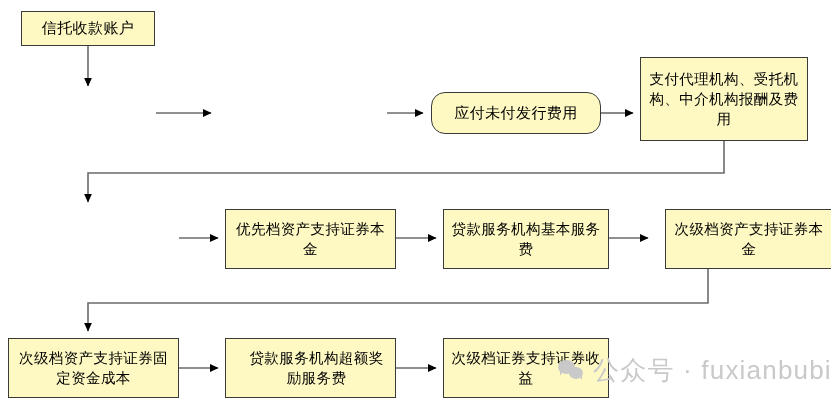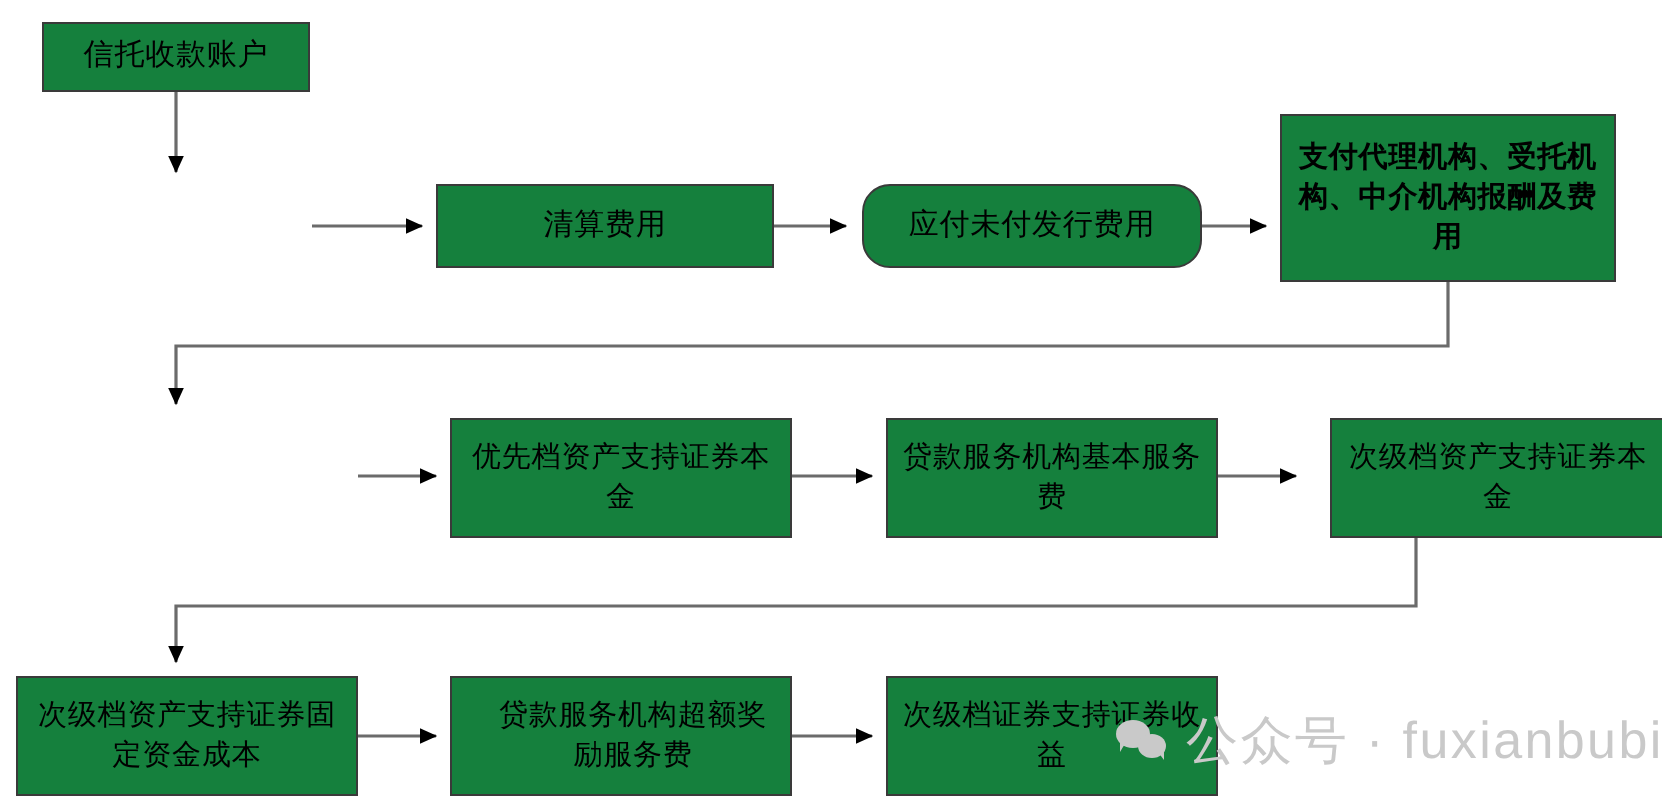--- a/index.html
+++ b/index.html
@@ -23,21 +23,21 @@
     left: 0;
     top: 0;
     width: 831px;
     height: 406px;
     pointer-events: none;
   }
   .node {
     position: absolute;
     box-sizing: border-box;
     border: 1.4px solid #3a3a3a;
-    background: #15803d;
+    background: #fef9c3;
     display: flex;
     align-items: center;
     justify-content: center;
     text-align: center;
     color: #000000;
     font-size: 15px;
     line-height: 1.38;
     letter-spacing: 0.4px;
     padding: 2px 6px;
     z-index: 2;
@@ -126,29 +126,26 @@
     <path d="M179,368 L218,368" fill="none" stroke="#6b6b6b" stroke-width="1.6" marker-end="url(#ah)"></path>
 
     <path d="M396,368 L436,368" fill="none" stroke="#6b6b6b" stroke-width="1.6" marker-end="url(#ah)"></path>
   </svg>
 
   <div class="node" style="left:21px; top:11px; width:134px; height:35px;">
     <span class="label">信托收款账户</span>
   </div>
 
 
-  <div class="node" style="left:218px; top:92px; width:169px; height:42px;">
-    <span class="label">清算费用</span>
-  </div>
 
   <div class="node" style="left:431px; top:92px; width:170px; height:42px;border-radius:14px;">
     <span class="label">应付未付发行费用</span>
   </div>
 
-  <div class="node multi" style="left:640px; top:57px; width:168px; height:84px;font-weight:bold;">
+  <div class="node multi" style="left:640px; top:57px; width:168px; height:84px;">
     <span class="label">支付代理机构、受托机构、中介机构报酬及费用</span>
   </div>
 
 
   <div class="node multi" style="left:225px; top:209px; width:171px; height:60px;">
     <span class="label">优先档资产支持证券本金</span>
   </div>
 
   <div class="node multi" style="left:443px; top:209px; width:166px; height:60px;justify-content:center;">
     <span class="label">贷款服务机构基本服务费</span>

